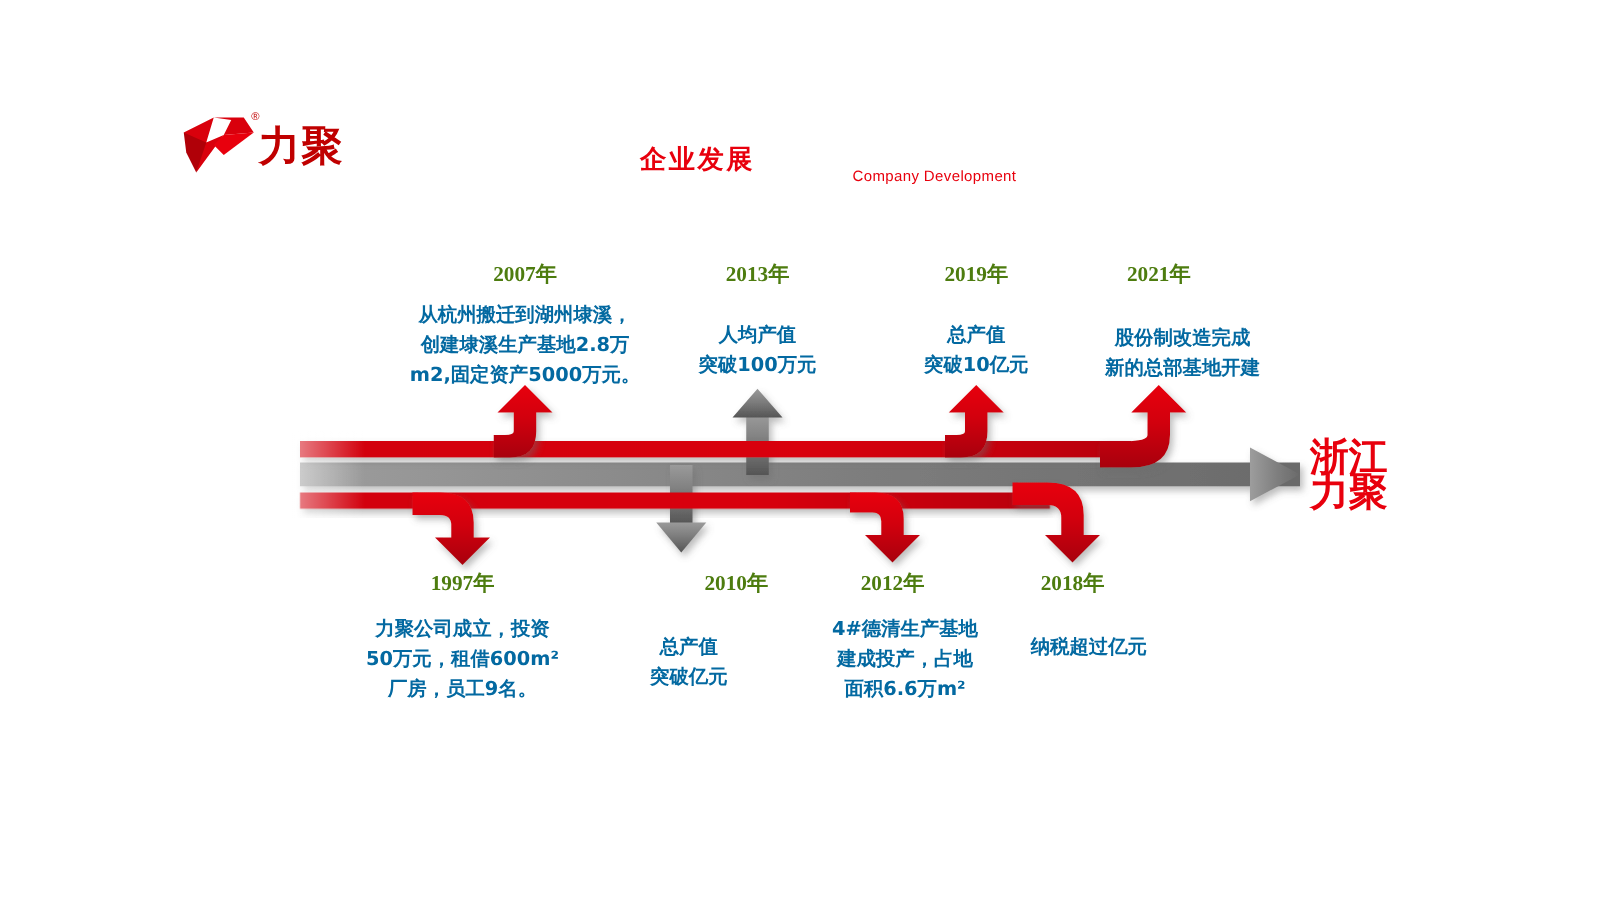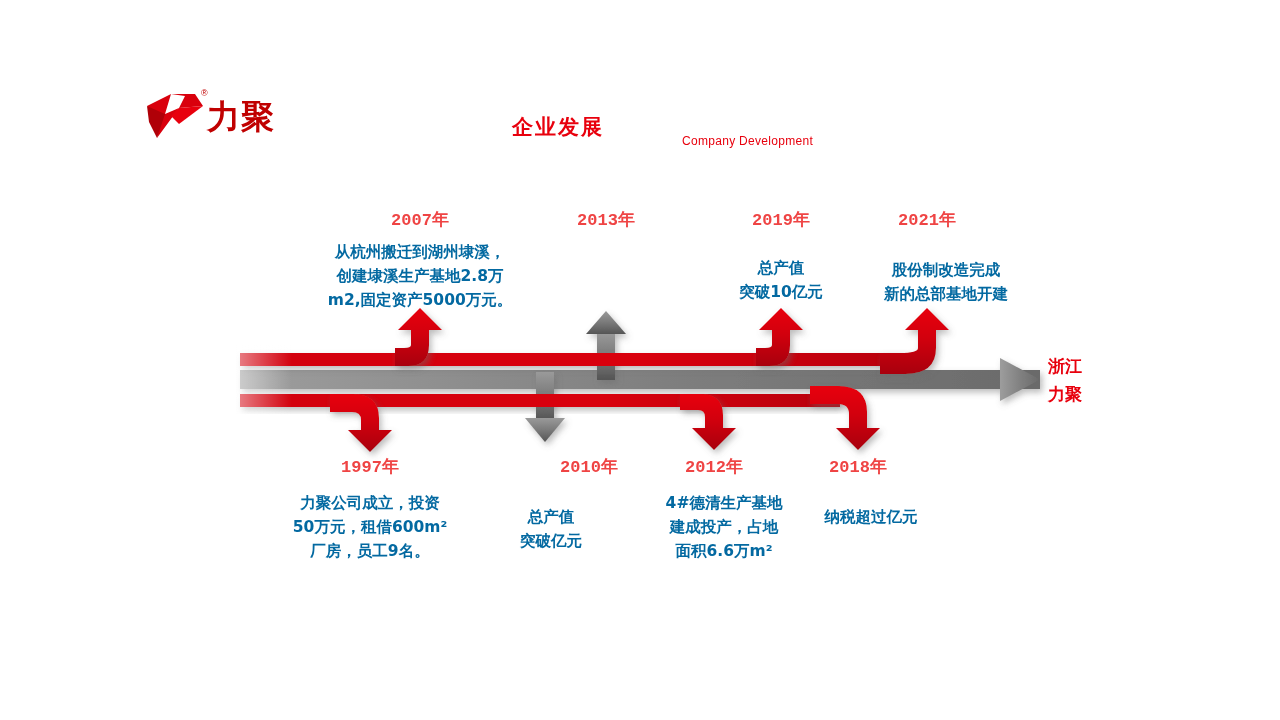--- a/index.html
+++ b/index.html
@@ -35,35 +35,35 @@
     font-size:12px;color:#e8000d;font-weight:normal;
     letter-spacing:0.3px;white-space:nowrap;
   }
 
   
   #timeline{position:absolute;left:0;top:0;width:1280px;height:720px;}
 
   
   .year{
     position:absolute;
-    font-size:17px;font-weight:bold;color:#ef4444;
-    font-family:Liberation Mono, monospace;
+    font-size:17px;font-weight:bold;color:#4d7c0f;
+    font-family:Liberation Serif, serif;
     text-align:right;white-space:nowrap;
     transform:translateX(-50%);
   }
   .desc{
     position:absolute;
     font-size:15.5px;font-weight:bold;color:#0369a1;
     font-family:"DejaVu Sans","Liberation Sans",sans-serif;
     text-align:center;line-height:24px;
     transform:translateX(-50%);
   }
   #end-label{
     position:absolute;left:1048px;top:352px;
-    font-size:17px;font-weight:bold;color:#e8000d;
+    font-size:31px;font-weight:bold;color:#e8000d;
     font-family:"DejaVu Sans","Liberation Sans",sans-serif;
     line-height:28px;text-align:left;white-space:nowrap;
   }
 </style>
 </head>
 <body>
 
 <div id="slide">
 
   <div id="logo">
@@ -167,20 +167,24 @@
   </svg>
 
   <div class="year" style="left:420px;top:208px;">2007年</div>
   <div class="desc" style="left:420px;top:240px;">
     <div>从杭州搬迁到湖州埭溪，</div>
     <div>创建埭溪生产基地2.8万</div>
     <div>m2,固定资产5000万元。</div>
   </div>
 
   <div class="year" style="left:606px;top:208px;">2013年</div>
+  <div class="desc" style="left:606px;top:256px;">
+    <div>人均产值</div>
+    <div>突破100万元</div>
+  </div>
 
   <div class="year" style="left:781px;top:208px;">2019年</div>
   <div class="desc" style="left:781px;top:256px;">
     <div>总产值</div>
     <div>突破10亿元</div>
   </div>
 
   <div class="year" style="left:927px;top:208px;">2021年</div>
   <div class="desc" style="left:946px;top:258px;text-align:center;">
     <div>股份制改造完成</div>

